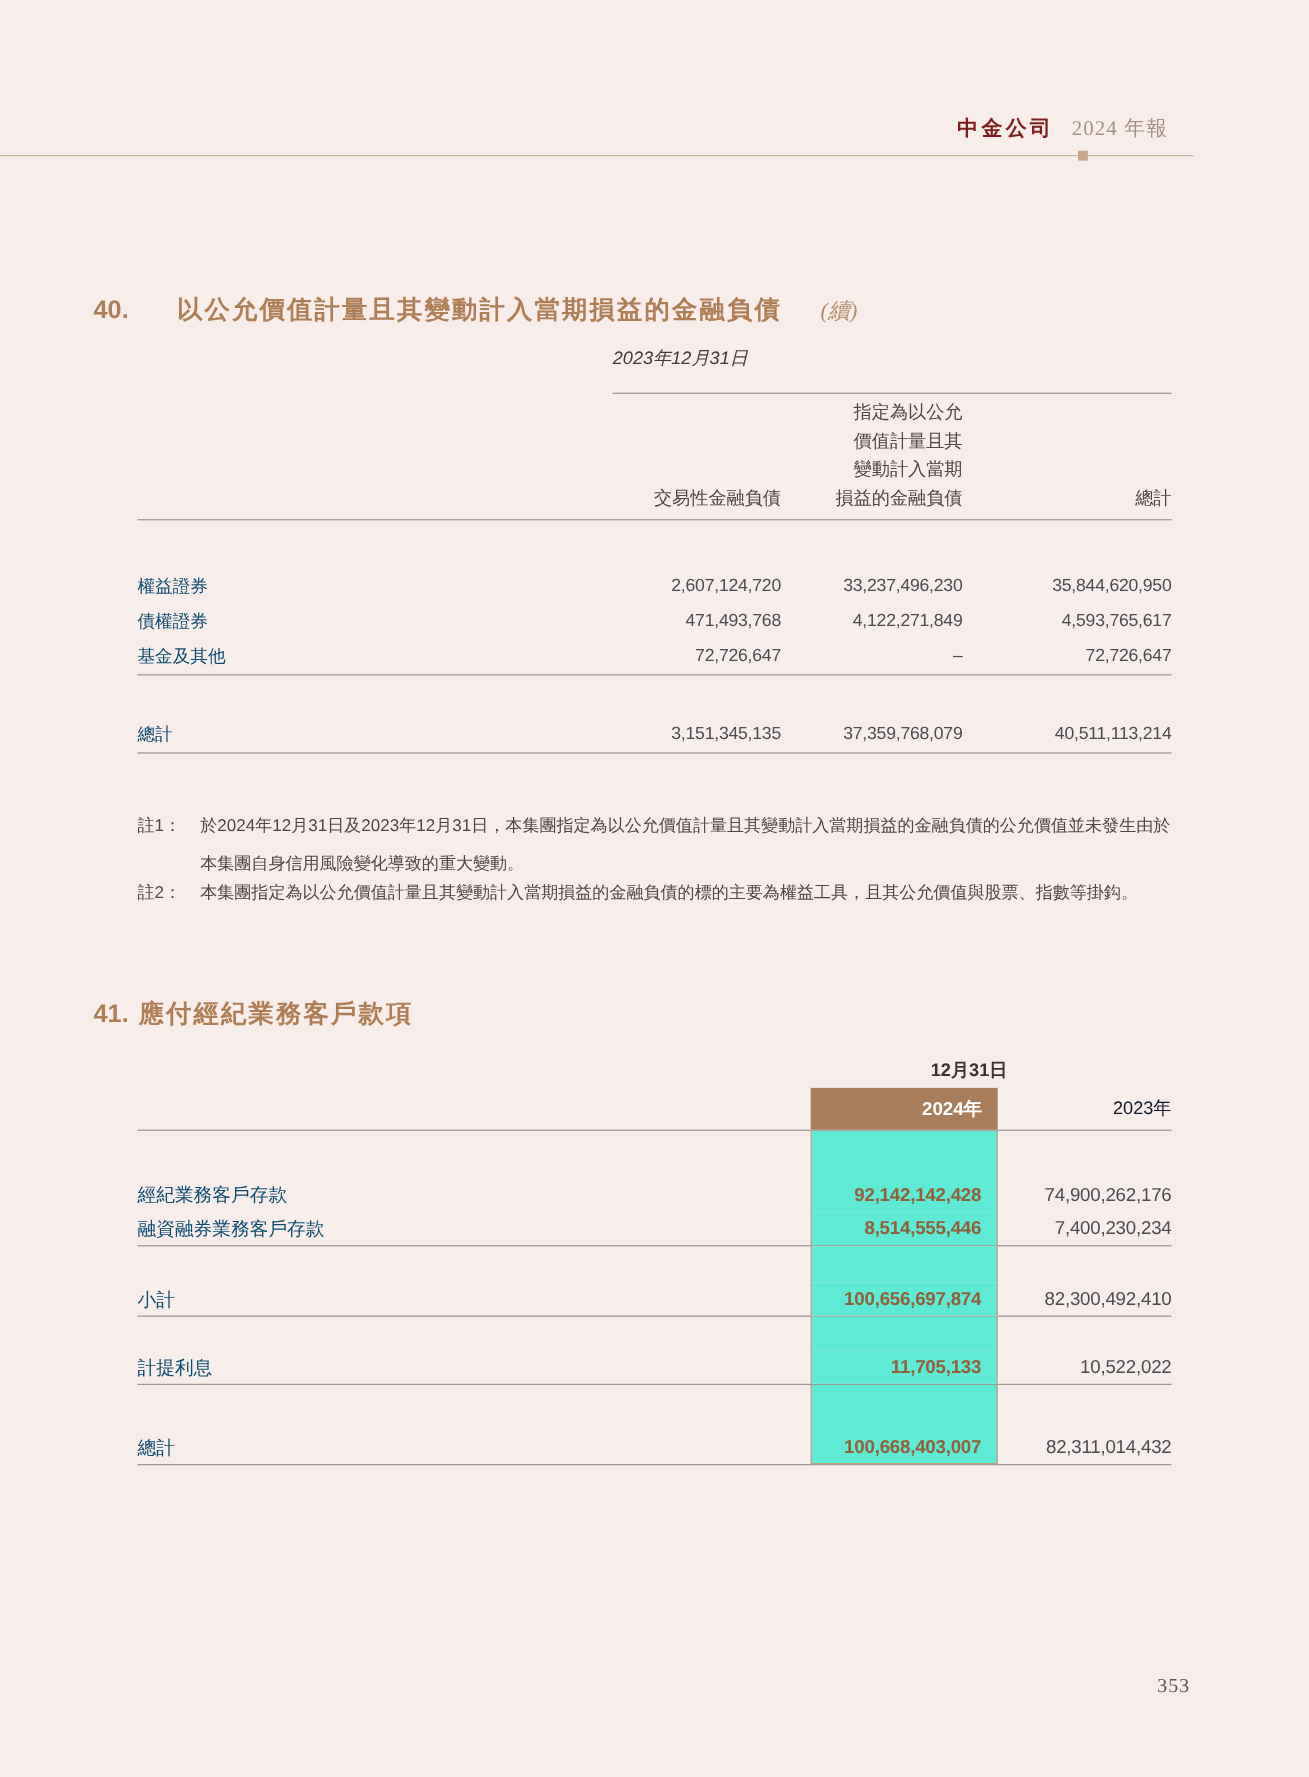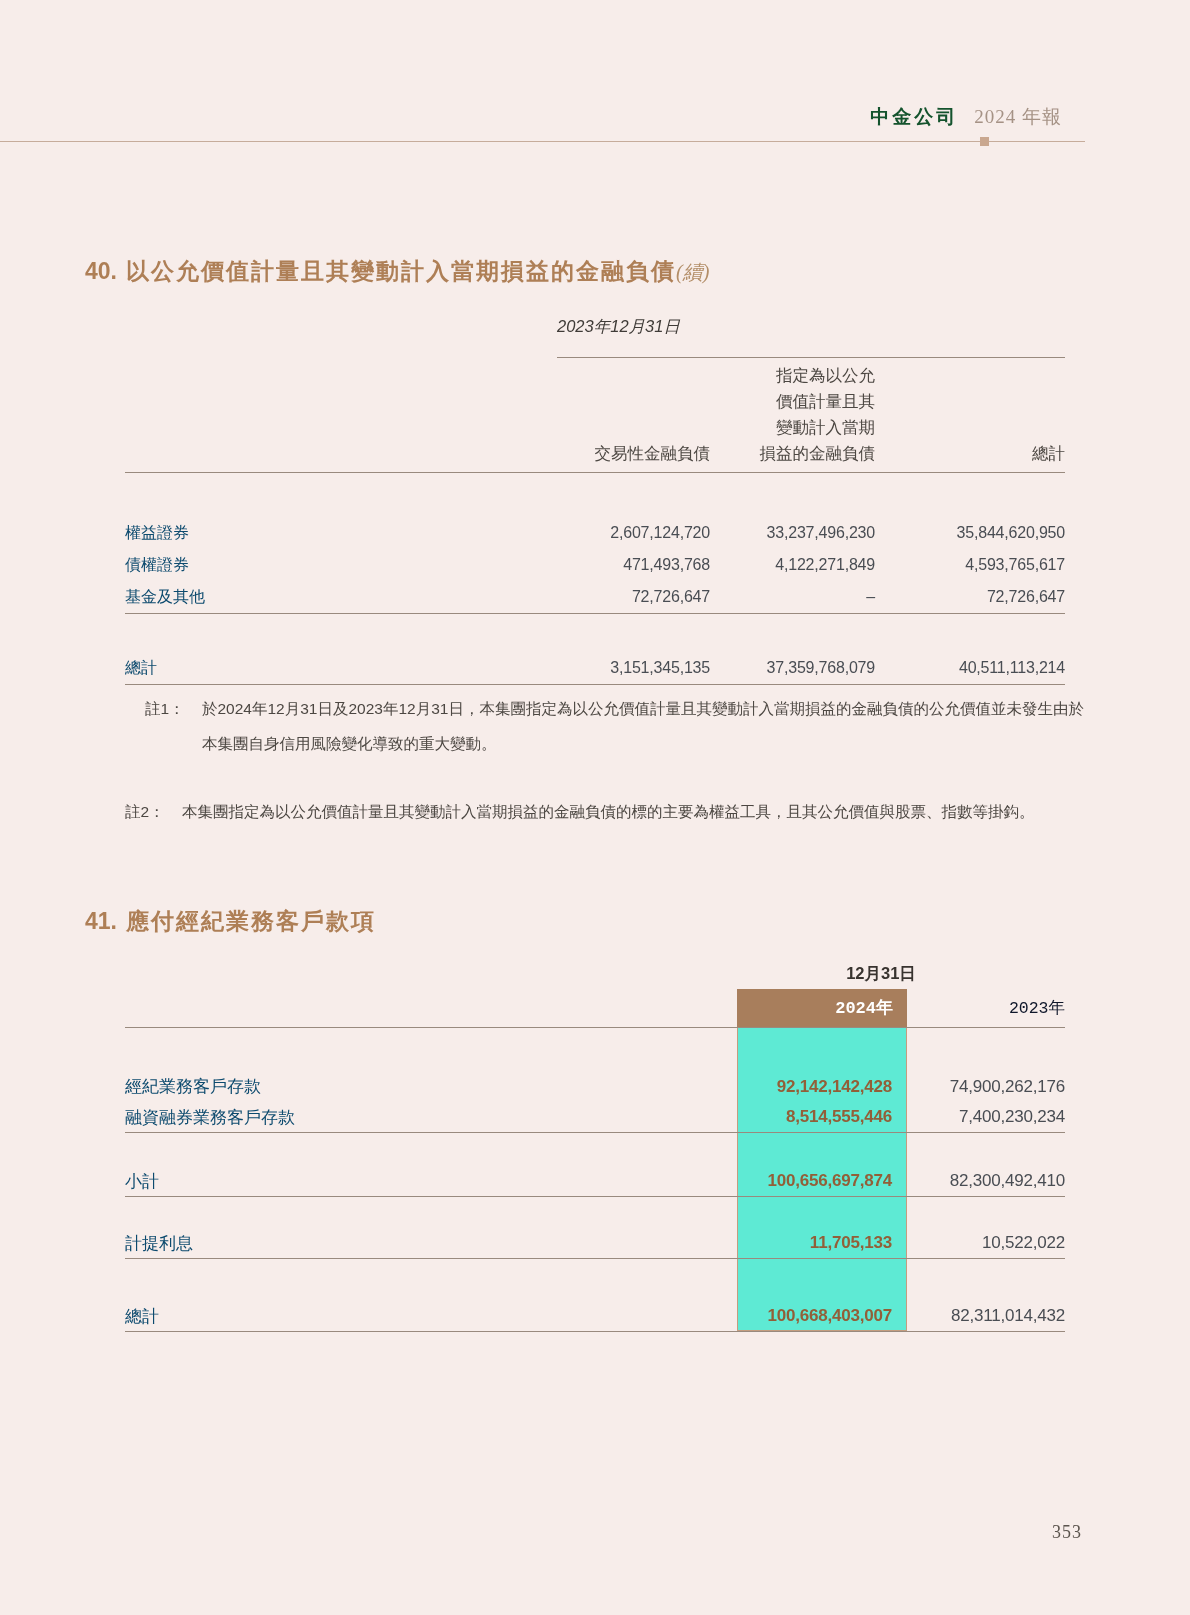--- a/index.html
+++ b/index.html
@@ -5,56 +5,56 @@
   * { margin:0; padding:0; box-sizing:border-box; }
   html,body { width:1190px; }
   body {
     font-family:"Liberation Sans","DejaVu Sans",sans-serif;
     background:#f7edea;
   }
   .page { position:relative; width:1190px; height:1615px; background:#f7edea; overflow:hidden; }
 
   
   .hdr-text { position:absolute; top:104px; right:128px; font-family:"Liberation Serif","DejaVu Serif",serif; font-size:19px; white-space:nowrap; }
-  .hdr-company { color:#14532d; font-weight:700; letter-spacing:3px; }
+  .hdr-company { color:#7f1d1d; font-weight:700; letter-spacing:3px; }
   .hdr-report { color:#a59285; margin-left:16px; letter-spacing:1px; }
   .hdr-rule { position:absolute; top:141px; left:0; width:1085px; height:1px; background:#c6ac9b; }
   .hdr-square { position:absolute; top:137px; left:980px; width:9px; height:9px; background:#c9a78f; }
 
   
   .sec { position:absolute; left:85px; display:flex; align-items:baseline; font-weight:700; font-size:23px; color:#ae7f56; letter-spacing:2px; }
   .sec .num { width:41px; letter-spacing:0; }
   .sec .suffix { font-family:"Liberation Serif","DejaVu Serif",serif; font-style:italic; font-weight:400; font-size:20px; color:#b38e68; letter-spacing:0; }
-  #sec40 { top:256px; }
+  #sec40 { top:266px;gap:35px; }
   #sec41 { top:906px; }
 
   
   .t1 { position:absolute; left:125px; top:313px; width:940px; }
   .t1-caption { margin-left:432px; width:508px; text-align:left; font-size:16.5px; color:#3f3b37; line-height:26px; padding-bottom:18px; border-bottom:1px solid #998a7e;font-style:italic; }
   .t1-head { display:grid; grid-template-columns:340px 245px 165px 190px; align-items:end; padding:4px 0 6px; border-bottom:1px solid #998a7e; font-size:16.5px; color:#4c4742; }
   .t1-head .h { text-align:right; line-height:26px; }
   .grid4 { display:grid; grid-template-columns:340px 245px 165px 190px; align-items:center; }
   .t1-body { padding-top:44px; border-bottom:1px solid #998a7e; }
   .t1-total { padding-top:38px; border-bottom:1px solid #998a7e; }
   .trow { height:32px; font-size:16px; }
   .cl { text-align:left; color:#0c4a6e; }
   .cn { text-align:right; color:#494d53; letter-spacing:-0.2px; }
 
   
   .note { position:absolute; left:125px; width:944px; display:flex; font-size:15.5px; line-height:35px; color:#4c4742; }
   .note .nlabel { width:57px; flex:none; }
   .note .ntext { flex:1; }
-  #note1 { top:691px;margin-left:20px; }
+  #note1 { top:733px; }
   #note2 { top:794px; }
 
   
   .t2 { position:absolute; left:125px; top:961px; width:940px; }
   .t2-caption { margin-left:612px; width:288px; text-align:center; font-weight:700; font-size:16.5px; color:#38332f; line-height:24px; }
   .grid3 { display:grid; grid-template-columns:612px 170px 158px; }
-  .t2-headrow { margin-top:4px; align-items:end; border-bottom:1px solid #998a7e;font-family:Liberation Mono, monospace; }
+  .t2-headrow { margin-top:4px; align-items:end; border-bottom:1px solid #998a7e; }
   .y2024-cell { background:#a87e5c; color:#ffffff; font-weight:700; font-size:17px; text-align:right; padding:8px 14px 7px 0; line-height:23px; height:38px; }
   .y2023-cell { text-align:right; font-size:16.5px; color:#0f172a; padding-bottom:8px; }
   .t2row { align-items:center; font-size:17px; }
   .t2row.r { height:31px; }
   .bline { border-bottom:1px solid #998a7e; }
   .hl { background:#5eead4; border-left:1px solid #c49d7f; border-right:1px solid #c49d7f; height:100%; display:flex; align-items:center; justify-content:flex-end; padding-right:14px; font-weight:700; color:#925f38; letter-spacing:-0.2px; }
   .hl.hb { border-bottom:1px solid #c49d7f; }
   .sp43 { height:43px; } .sp33 { height:33px; } .sp31 { height:31px; } .sp42 { height:42px; }
 
   

